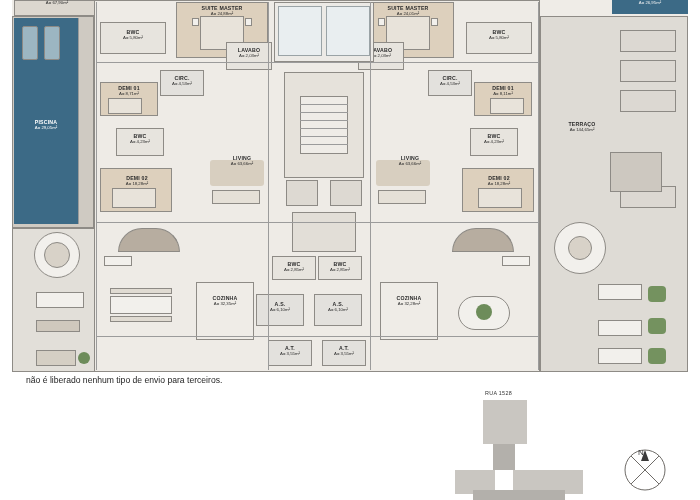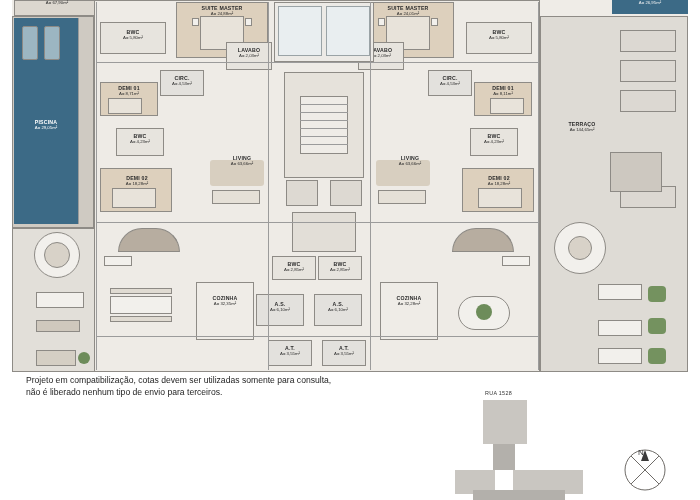--- a/index.html
+++ b/index.html
@@ -289,21 +289,20 @@
   <div class="hair" style="left:268px;top:2px;width:1px;height:368px;"></div>
   <div class="hair" style="left:370px;top:2px;width:1px;height:368px;"></div>
   <div class="hair" style="left:96px;top:62px;width:442px;height:1px;"></div>
   <div class="hair" style="left:96px;top:222px;width:442px;height:1px;"></div>
   <div class="hair" style="left:96px;top:336px;width:442px;height:1px;"></div>
   <div class="hair" style="left:96px;top:2px;width:1px;height:368px;"></div>
   <div class="hair" style="left:538px;top:2px;width:1px;height:368px;"></div>
 </div>
 
 <div id="caption">
-  <div>Projeto em compatibilização, cotas devem ser utilizadas somente para consulta,</div>
   <div>não é liberado nenhum tipo de envio para terceiros.</div>
 </div>
 
 <div id="keyplan">
   <div id="street">RUA 1528</div>
   <div class="kp" style="left:28px;top:10px;width:44px;height:44px;"></div>
   <div class="kp dark" style="left:38px;top:54px;width:22px;height:26px;"></div>
   <div class="kp" style="left:0px;top:80px;width:40px;height:24px;"></div>
   <div class="kp" style="left:58px;top:80px;width:70px;height:24px;"></div>
   <div class="kp dark" style="left:18px;top:100px;width:92px;height:10px;"></div>

